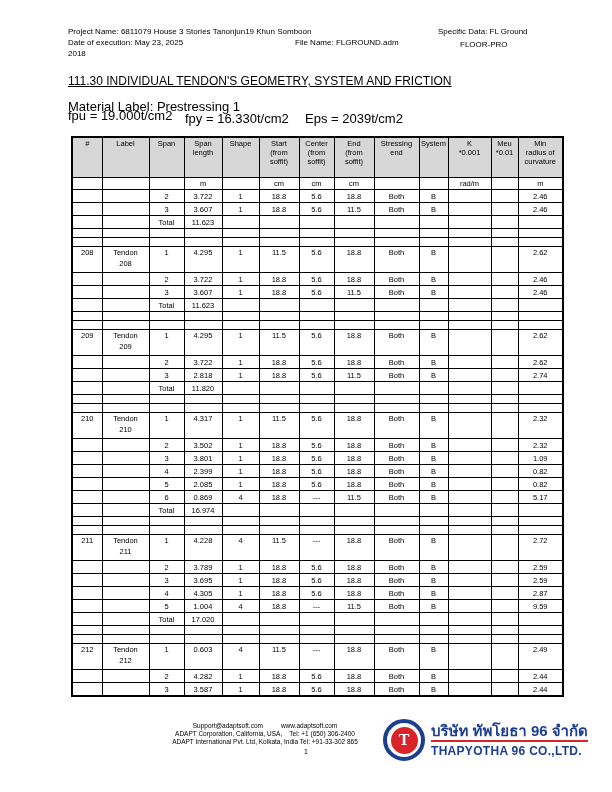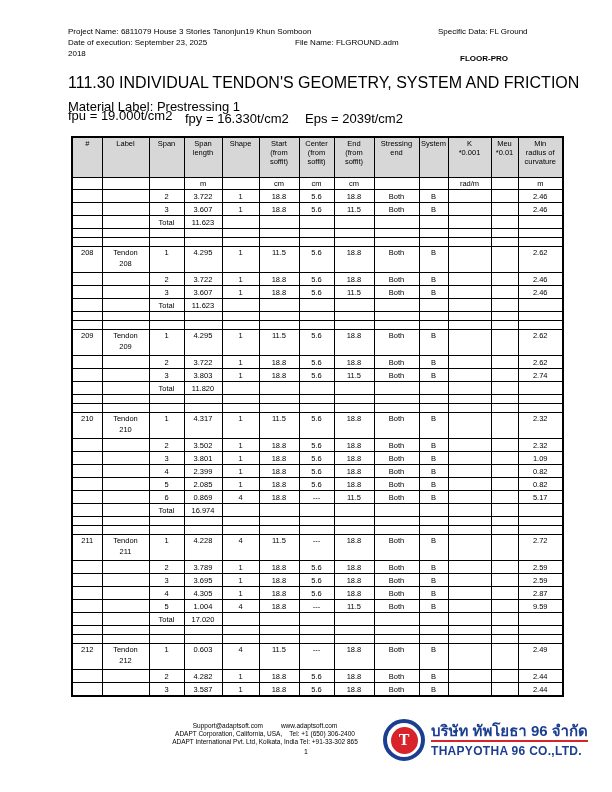--- a/index.html
+++ b/index.html
@@ -2,21 +2,21 @@
 <html style="--brand-blue: #1c3e91; --brand-red: #d8232a;"><head>
 <meta charset="utf-8">
 <style>
   html,body { margin:0; padding:0; background:#ffffff; }
   .page {
     position:relative; width:612px; height:792px; background:#ffffff;
     font-family:"Liberation Sans", sans-serif; color:#000; overflow:hidden;
   }
   .abs { position:absolute; white-space:nowrap; }
   .meta { font-size:8px; line-height:10px; }
-  .title { font-size:16px; }
+  .title { font-size:12px;text-decoration:underline; }
   .mat { font-size:13px; }
 
   table.tendon {
     position:absolute; left:71px; top:136px; width:491px;
     border-collapse:collapse; table-layout:fixed;
     border:2px solid #000;
   }
   table.tendon th, table.tendon td {
     border:1px solid #000; padding:0; text-align:center;
     font-size:7.5px; overflow:hidden;
@@ -55,23 +55,23 @@
   .eng { color:var(--brand-blue); font-weight:bold; font-size:12px;
     letter-spacing:0.3px; white-space:nowrap; }
 </style>
 </head>
 <body>
 
 <div class="page">
 
   <span class="abs meta" style="left:68px; top:27px;">Project Name: 6811079 House 3 Stories Tanonjun19 Khun Somboon</span>
   <span class="abs meta" style="left:410px; top:27px;margin-left:28px;">Specific Data: FL Ground</span>
-  <span class="abs meta" style="left:68px; top:38px;">Date of execution: September 23, 2025</span>
+  <span class="abs meta" style="left:68px; top:38px;">Date of execution: May 23, 2025</span>
   <span class="abs meta" style="left:295px; top:38px;">File Name: FLGROUND.adm</span>
-  <span class="abs meta" style="left:460px; top:54px;font-weight:bold;">FLOOR-PRO</span>
+  <span class="abs meta" style="left:460px; top:40px;">FLOOR-PRO</span>
   <span class="abs meta" style="left:68px; top:49px;">2018</span>
 
   <span class="abs title" style="left:68px; top:74px;">111.30 INDIVIDUAL TENDON'S GEOMETRY, SYSTEM AND FRICTION</span>
 
   <span class="abs mat" style="left:68px; top:99px;">Material Label: Prestressing 1</span>
   <span class="abs mat" style="left:68px; top:108px;">fpu = 19.000t/cm2</span>
   <span class="abs mat" style="left:185px; top:111px;">fpy = 16.330t/cm2</span>
   <span class="abs mat" style="left:305px; top:111px;">Eps = 2039t/cm2</span>
 
   <table class="tendon">
@@ -327,21 +327,21 @@
           <td>Both</td>
           <td>B</td>
           <td></td>
           <td></td>
           <td>2.62</td>
         </tr>
         <tr class="srow">
           <td></td>
           <td></td>
           <td>3</td>
-          <td>3.803</td>
+          <td>2.818</td>
           <td>1</td>
           <td>18.8</td>
           <td>5.6</td>
           <td>11.5</td>
           <td>Both</td>
           <td>B</td>
           <td></td>
           <td></td>
           <td>2.74</td>
         </tr>

